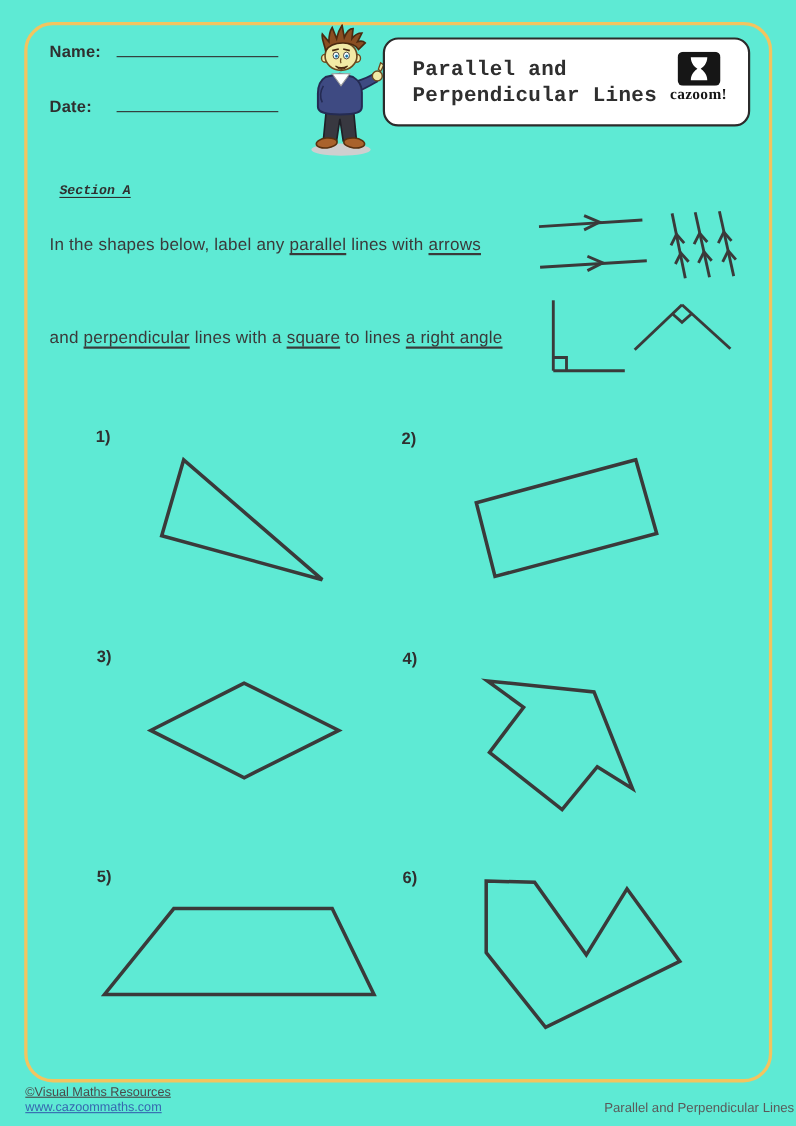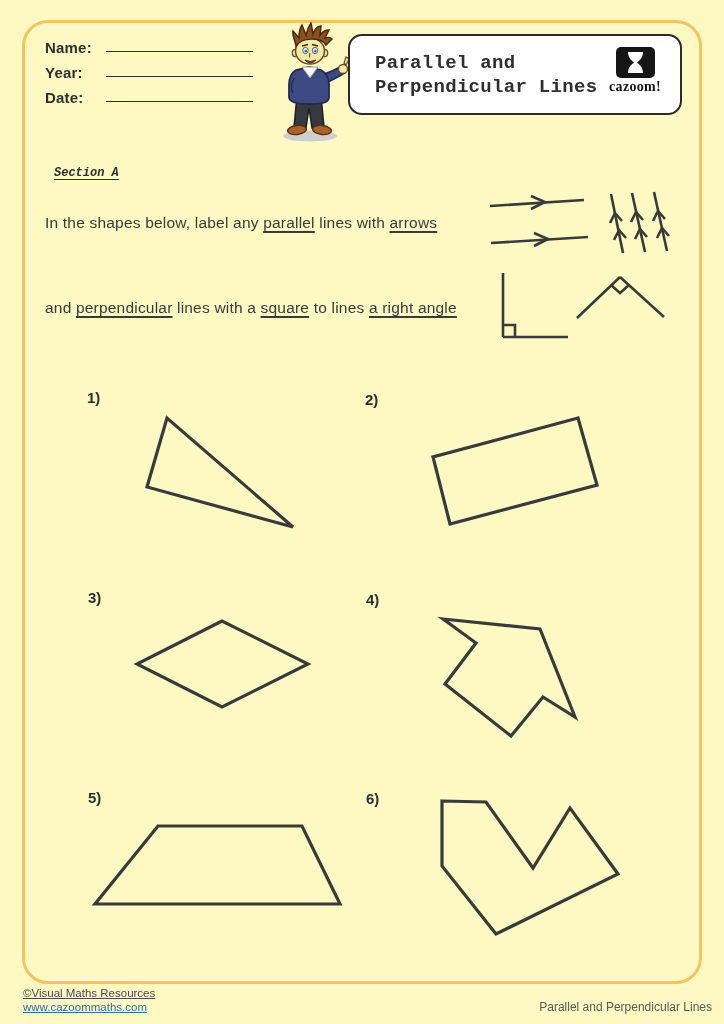--- a/index.html
+++ b/index.html
@@ -1,21 +1,21 @@
 <!DOCTYPE html>
 <html style="--accent: #f3c45f; --ink: #3a3a3a; --text: #2f2f2f; --link: #3667b0; --muted: #5a5a5a;"><head>
 <meta charset="utf-8">
 <style>
   :root{
     --accent:#f3c45f; --ink:#3a3a3a; --text:#2f2f2f; --link:#3667b0; --muted:#5a5a5a;
   }
   *{box-sizing:border-box; margin:0; padding:0;}
   html,body{background:#fff;}
   body{font-family:"Liberation Sans", sans-serif; color:var(--text);}
-  .page{position:relative; width:724px; height:1024px; background:#fef9c3; overflow:hidden;}
+  .page{position:relative; width:724px; height:1024px; background:#5eead4; overflow:hidden;}
   .border-frame{position:absolute; left:22px; top:20px; width:680px; height:964px;
     border:3px solid var(--accent); border-radius:26px;}
 
   
   .field-row{position:absolute; left:45px; width:210px; height:20px;}
   .field-row .lbl{font-size:15px; font-weight:bold; color:var(--text); letter-spacing:.2px;}
   .field-row .line{position:absolute; left:61px; top:12px; width:147px; height:1px;
     border-bottom:1.7px solid #2f2f2f;}
   .row-name{top:39px;} .row-year{top:64px;} .row-date{top:89px;}
 
@@ -50,35 +50,31 @@
   
   .shape-label{position:absolute; font-size:15px; font-weight:600; color:#2f2f2f;}
   .pos1{left:87px; top:389px;} .pos2{left:365px; top:391px;}
   .pos3{left:88px; top:589px;} .pos4{left:366px; top:591px;}
   .pos5{left:88px; top:789px;} .pos6{left:366px; top:790px;}
 
   
   .footer-copy{position:absolute; left:23px; top:987px; font-size:11.5px; color:#4a4a4a;text-decoration:underline;}
   .footer-link{position:absolute; left:23px; top:1001px; font-size:11.5px; color:var(--link);
     text-decoration:underline; cursor:pointer;}
-  .footer-right{position:absolute; right:12px; top:1000px; font-size:12px; color:var(--muted);}
+  .footer-right{position:absolute; right:2px; top:1000px; font-size:12px; color:var(--muted);}
 </style>
 </head>
 <body>
 
 <div class="page">
 
   <div class="border-frame"></div>
 
   <div class="field-row row-name">
     <span class="lbl">Name:</span>
-    <span class="line"></span>
-  </div>
-  <div class="field-row row-year">
-    <span class="lbl">Year:</span>
     <span class="line"></span>
   </div>
   <div class="field-row row-date">
     <span class="lbl">Date:</span>
     <span class="line"></span>
   </div>
 
   <svg class="mascot" width="88" height="121" viewBox="0 0 88 121">
     <ellipse cx="44" cy="114" rx="27" ry="5.5" fill="#cfcfcf"></ellipse>
     <path d="M31,74 L28,105 L40,106 L43,86 L46,106 L58,105 L55,74 Z" fill="#383840" stroke="#1f1f26" stroke-width="1.5"></path>

